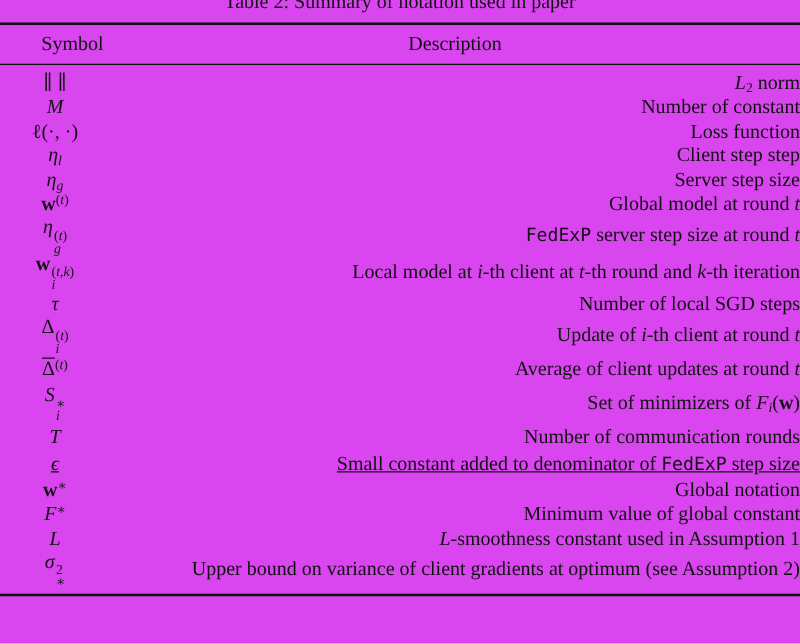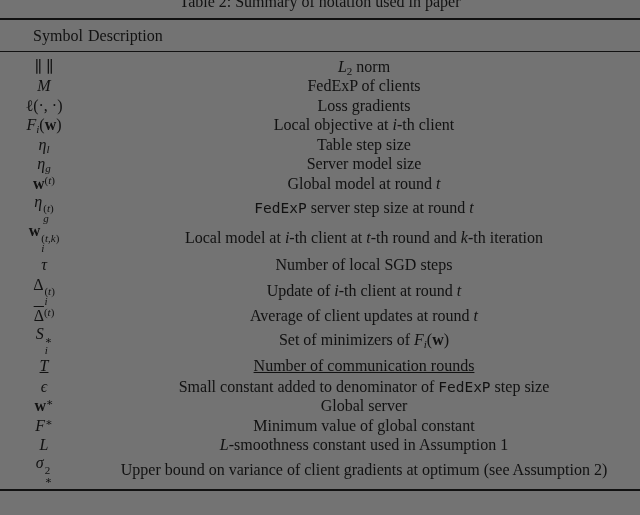--- a/index.html
+++ b/index.html
@@ -1,20 +1,20 @@
 <!DOCTYPE html>
 <html><head>
 <meta charset="utf-8">
 <style>
   html, body { margin: 0; padding: 0; background: #ffffff; }
   .page {
     position: relative;
     width: 640px;
     height: 515px;
-    background: #737373;
+    background: #d946ef;
     overflow: hidden;
     color: #111111;
     font-family: "Liberation Serif", "DejaVu Serif", serif;
   }
   .caption {
     position: absolute;
     top: -7px;
     left: 0;
     width: 100%;
     text-align: center;
@@ -34,31 +34,31 @@
   col.c-sym { width: 88px; }
   thead th {
     height: 31px;
     padding: 0;
     font-weight: normal;
     font-size: 16px;
     vertical-align: middle;
     border-bottom: 1px solid #111;
   }
   thead th.h-sym { text-align: center; padding-left: 28px; }
-  thead th.h-desc { text-align: left; }
+  thead th.h-desc { text-align: center; }
   tbody td {
     padding: 0;
     font-size: 16px;
     line-height: 1;
     height: 19.5px;
     vertical-align: middle;
     white-space: nowrap;
   }
   tbody td.sym { text-align: center; }
-  tbody td.desc { text-align: center; }
+  tbody td.desc { text-align: right; }
   tbody tr:first-child td { padding-top: 5px; }
   tbody tr:last-child td { padding-bottom: 4px; }
   tbody tr:nth-child(9)  td { height: 21px; }
   tbody tr:nth-child(10) td { height: 24px; }
   tbody tr:nth-child(11) td { height: 25px; }
   tbody tr:nth-child(13) td { height: 23px; }
   tbody tr:nth-child(14) td { height: 22px; text-decoration: underline; }
   tbody tr:nth-child(21) td { height: 22px; }
   sup { font-size: 11px; line-height: 0; vertical-align: 0.45em; }
   sub { font-size: 11px; line-height: 0; vertical-align: -0.25em; }
@@ -93,37 +93,33 @@
         <th class="h-desc">Description</th>
       </tr>
     </thead>
     <tbody>
         <tr>
           <td class="sym">∥&nbsp;∥</td>
           <td class="desc"><i>L</i><sub>2</sub> norm</td>
         </tr>
         <tr>
           <td class="sym"><i>M</i></td>
-          <td class="desc">FedExP of clients</td>
+          <td class="desc">Number of constant</td>
         </tr>
         <tr>
           <td class="sym">ℓ(·, ·)</td>
-          <td class="desc">Loss gradients</td>
-        </tr>
-        <tr>
-          <td class="sym"><i>F</i><sub><i>i</i></sub>(<b>w</b>)</td>
-          <td class="desc">Local objective at <i>i</i>-th client</td>
+          <td class="desc">Loss function</td>
         </tr>
         <tr>
           <td class="sym"><i>η</i><sub><i>l</i></sub></td>
-          <td class="desc">Table step size</td>
+          <td class="desc">Client step step</td>
         </tr>
         <tr>
           <td class="sym"><i>η</i><sub><i>g</i></sub></td>
-          <td class="desc">Server model size</td>
+          <td class="desc">Server step size</td>
         </tr>
         <tr>
           <td class="sym"><b>w</b><sup>(<i>t</i>)</sup></td>
           <td class="desc">Global model at round <i>t</i></td>
         </tr>
         <tr>
           <td class="sym"><i>η</i><span class="stk">
               <span>(<i>t</i>)</span>
               <span><i>g</i></span>
             </span></td>
@@ -161,21 +157,21 @@
         <tr>
           <td class="sym"><i>T</i></td>
           <td class="desc">Number of communication rounds</td>
         </tr>
         <tr>
           <td class="sym"><i>ϵ</i></td>
           <td class="desc">Small constant added to denominator of <span class="tt">FedExP</span> step size</td>
         </tr>
         <tr>
           <td class="sym"><b>w</b><sup>∗</sup></td>
-          <td class="desc">Global server</td>
+          <td class="desc">Global notation</td>
         </tr>
         <tr>
           <td class="sym"><i>F</i><sup>∗</sup></td>
           <td class="desc">Minimum value of global constant</td>
         </tr>
         <tr>
           <td class="sym"><i>L</i></td>
           <td class="desc"><i>L</i>-smoothness constant used in Assumption 1</td>
         </tr>
         <tr>

